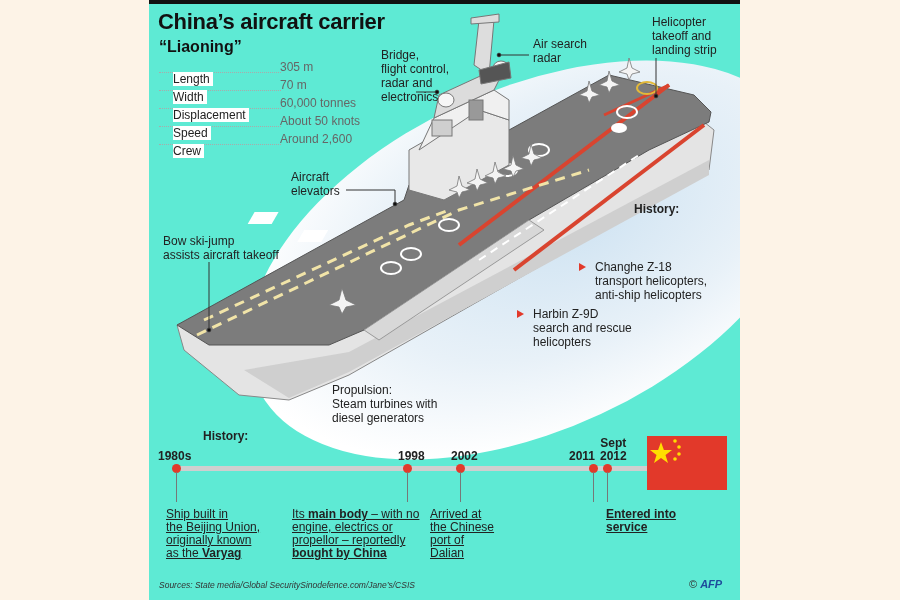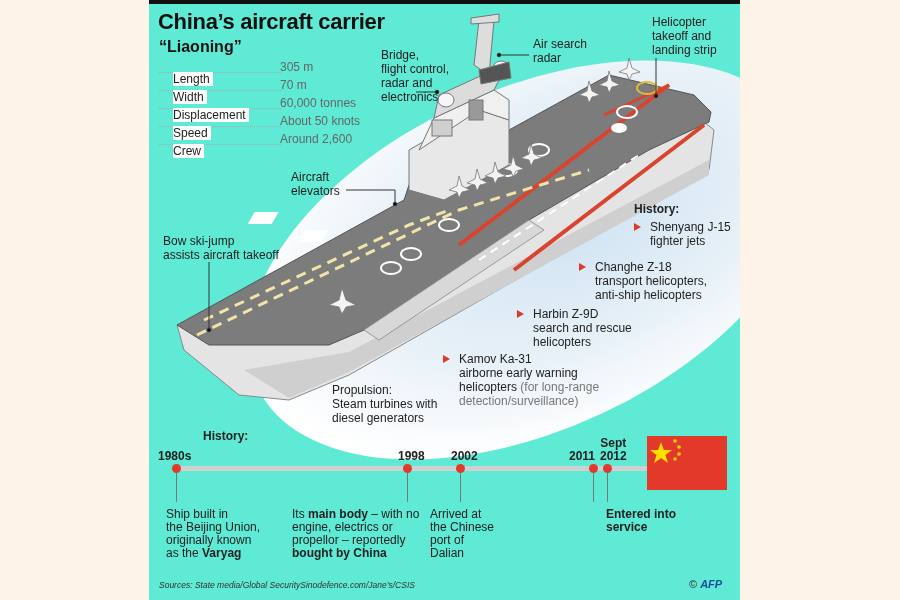--- a/index.html
+++ b/index.html
@@ -17,21 +17,21 @@
   .lbl{position:absolute;font-size:12px;line-height:14px;color:#222;}
   .bold{font-weight:bold;}
   .muted{color:#777;}
   .aircraft-item{position:absolute;font-size:12px;line-height:14px;color:#222;}
   .tri{position:absolute;left:-16px;top:3px;width:0;height:0;border-top:4px solid transparent;border-bottom:4px solid transparent;border-left:7px solid #e2392a;}
   #history-title{left:10px;top:429px;font-size:12px;font-weight:bold;padding-left:44px;}
   #timeline-bar{position:absolute;left:26px;top:466px;width:480px;height:5px;background:#cfcfcf;}
   .tl-dot{position:absolute;width:9px;height:9px;border-radius:50%;background:#e2392a;top:464px;}
   .tl-stem{position:absolute;width:1px;background:#777;top:472px;height:30px;}
   .tl-year{position:absolute;font-size:12px;font-weight:bold;line-height:13px;text-align:center;}
-  .tl-desc{position:absolute;font-size:12px;line-height:13px;top:508px;}
+  .tl-desc{position:absolute;font-size:12px;line-height:13px;top:508px;text-decoration:underline;}
   #flag{position:absolute;left:498px;top:436px;width:80px;height:54px;background:#e2392a;}
   #sources{left:10px;top:580px;font-size:8.5px;font-style:italic;color:#333;}
   #credit{left:540px;top:578px;font-size:11px;color:#333;text-align:right;}
   #credit b{color:#1d4b9b;font-style:italic;font-weight:bold;}
 </style>
 </head>
 <body>
 
 <div id="panel">
   <svg id="glow" viewBox="0 0 591 600">
@@ -172,43 +172,31 @@
     <div>Bow ski-jump</div>
       <div>assists aircraft takeoff</div>
   </div>
   <div class="lbl" style="left:183px;top:383px">
     <div>Propulsion:</div>
       <div>Steam turbines with</div>
       <div>diesel generators</div>
   </div>
 
   <div class="lbl bold" style="left:485px;top:202px">History:</div>
-  <div class="aircraft-item" style="left:501px;top:220px">
-    <span class="tri"></span>
-    <div>Shenyang J-15</div>
-      <div>fighter jets</div>
-  </div>
   <div class="aircraft-item" style="left:446px;top:260px">
     <span class="tri"></span>
     <div>Changhe Z-18</div>
       <div>transport helicopters,</div>
       <div>anti-ship helicopters</div>
   </div>
   <div class="aircraft-item" style="left:384px;top:307px">
     <span class="tri"></span>
     <div>Harbin Z-9D</div>
       <div>search and rescue</div>
       <div>helicopters</div>
-  </div>
-  <div class="aircraft-item" style="left:310px;top:352px">
-    <span class="tri"></span>
-    <div>Kamov Ka-31</div>
-      <div>airborne early warning</div>
-    <div><span>helicopters</span><span class="muted"> (for long-range</span></div>
-    <div class="muted">detection/surveillance)</div>
   </div>
 
   <div class="abs" id="history-title">History:</div>
   <div id="timeline-bar"></div>
 
   <div class="tl-year" style="left:9px;top:450px">1980s</div>
   <div class="tl-dot" style="left:23px"></div>
   <div class="tl-stem" style="left:27px"></div>
 
   <div class="tl-year" style="left:249px;top:450px">1998</div>

